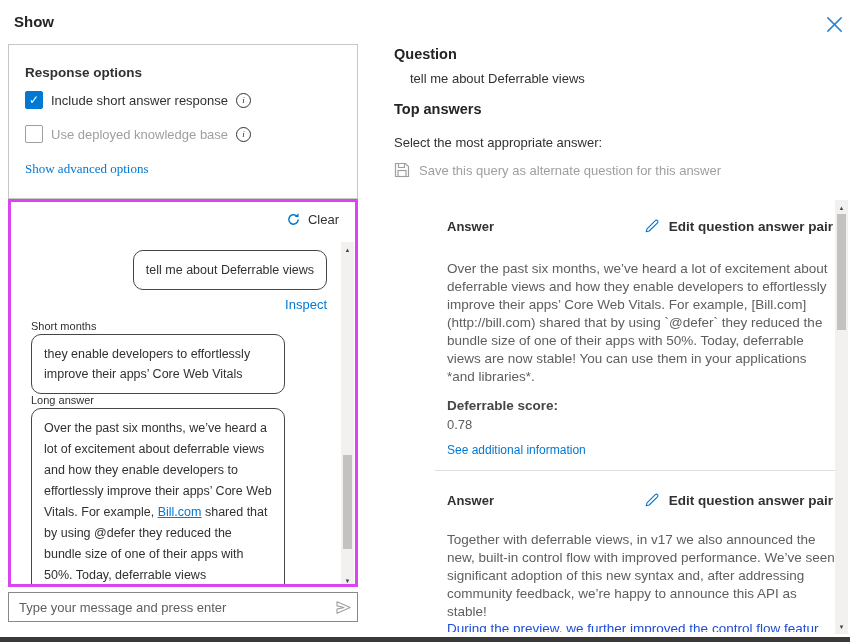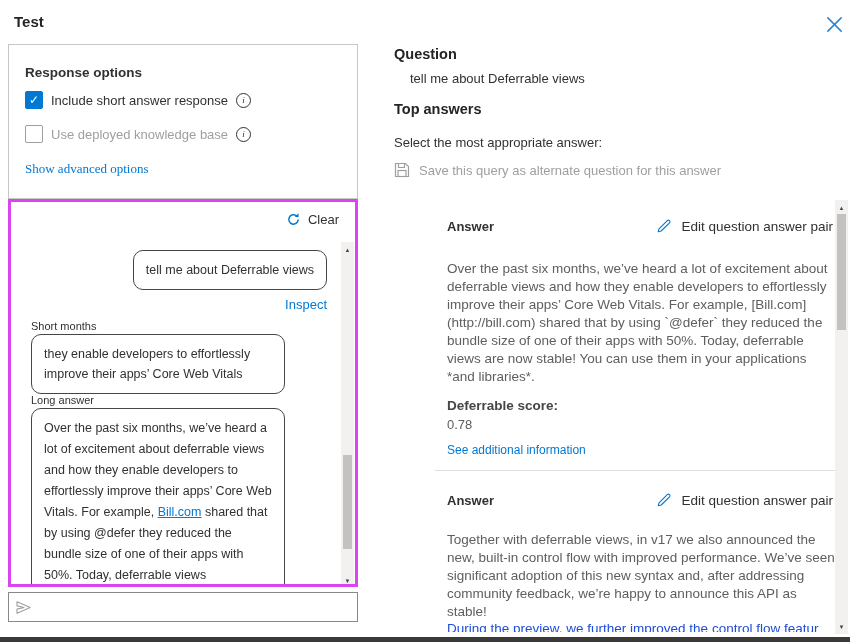--- a/index.html
+++ b/index.html
@@ -68,40 +68,40 @@
   .ta-heading { position: absolute; left: 394px; top: 101px; font-size: 14.5px; font-weight: bold; color: #252423; }
   .select-prompt { position: absolute; left: 394px; top: 135px; font-size: 13px; color: #323130; }
   .save-row { position: absolute; left: 394px; top: 162px; display: flex; align-items: center; gap: 9px;
               font-size: 13px; color: #a19f9d; cursor: default; }
 
   .answers-region { position: absolute; left: 435px; top: 200px; width: 400px; height: 432px; overflow: hidden; background: #fff; }
   .card-header { position: absolute; left: 12px; right: 2px; display: flex; justify-content: space-between; align-items: center; }
   .card-header.h1 { top: 18px; }
   .card-header.h2 { top: 292px; }
   .answer-label { font-size: 13px; font-weight: bold; color: #323130; }
-  .edit-link { display: flex; align-items: center; gap: 9px; font-size: 13.5px; color: #323130; cursor: pointer; }
+  .edit-link { display: flex; align-items: center; gap: 9px; font-size: 13.5px; color: #323130; cursor: pointer; font-weight: bold; }
   .answer-text { position: absolute; left: 12px; width: 390px; font-size: 13.5px; line-height: 18px; color: #605e5c; }
   .answer-text.a1 { top: 60px; }
   .answer-text.a2 { top: 331px; }
   .conf-label { position: absolute; left: 12px; top: 198px; font-size: 13.5px; font-weight: bold; color: #484644; }
   .conf-value { position: absolute; left: 12px; top: 217px; font-size: 13px; color: #605e5c; }
   .see-link   { position: absolute; left: 12px; top: 243px; font-size: 12px; }
   .card-divider { position: absolute; left: 0; top: 270px; width: 400px; height: 1px; background: #e1dfdd; }
   .clipped-line { position: absolute; left: 12px; top: 421px; width: 390px; font-size: 13.5px;
                   color: #1d4ed8; white-space: nowrap; overflow: hidden; }
 
   .right-scrollbar { left: 835px; top: 200px; height: 434px; }
   .right-thumb { top: 14px; height: 116px; }
 </style>
 </head>
 <body>
 
 <div class="screen">
 
-  <div class="test-title">Test</div>
+  <div class="test-title">Show</div>
 
   <div class="options-box">
     <div class="ro-heading">Response options</div>
 
     <div class="cb-row r1">
       <span class="checkbox checked">
         <span>✓</span>
       </span>
       <span class="cb-label">Include short answer response</span>
       <span class="info-icon">i</span>
@@ -142,20 +142,21 @@
     </div>
 
     <div class="scrollbar chat-scrollbar">
       <span class="sb-arrow up">▲</span>
       <div class="sb-thumb chat-thumb"></div>
       <span class="sb-arrow down">▼</span>
     </div>
   </div>
 
   <div class="input-box">
+    <input class="chat-input" type="text" placeholder="Type your message and press enter" style="">
     <div class="send-btn">
       <svg width="17" height="15" viewBox="0 0 17 15">
         <path d="M2 13.2 L15.2 7.5 2 1.8 2 5.9 9 7.5 2 9.1 Z" fill="none" stroke="#a19f9d" stroke-width="1.1" stroke-linejoin="round"></path>
       </svg>
     </div>
   </div>
 
   <div class="bottom-bar"></div>
 
   <div class="close-btn">

